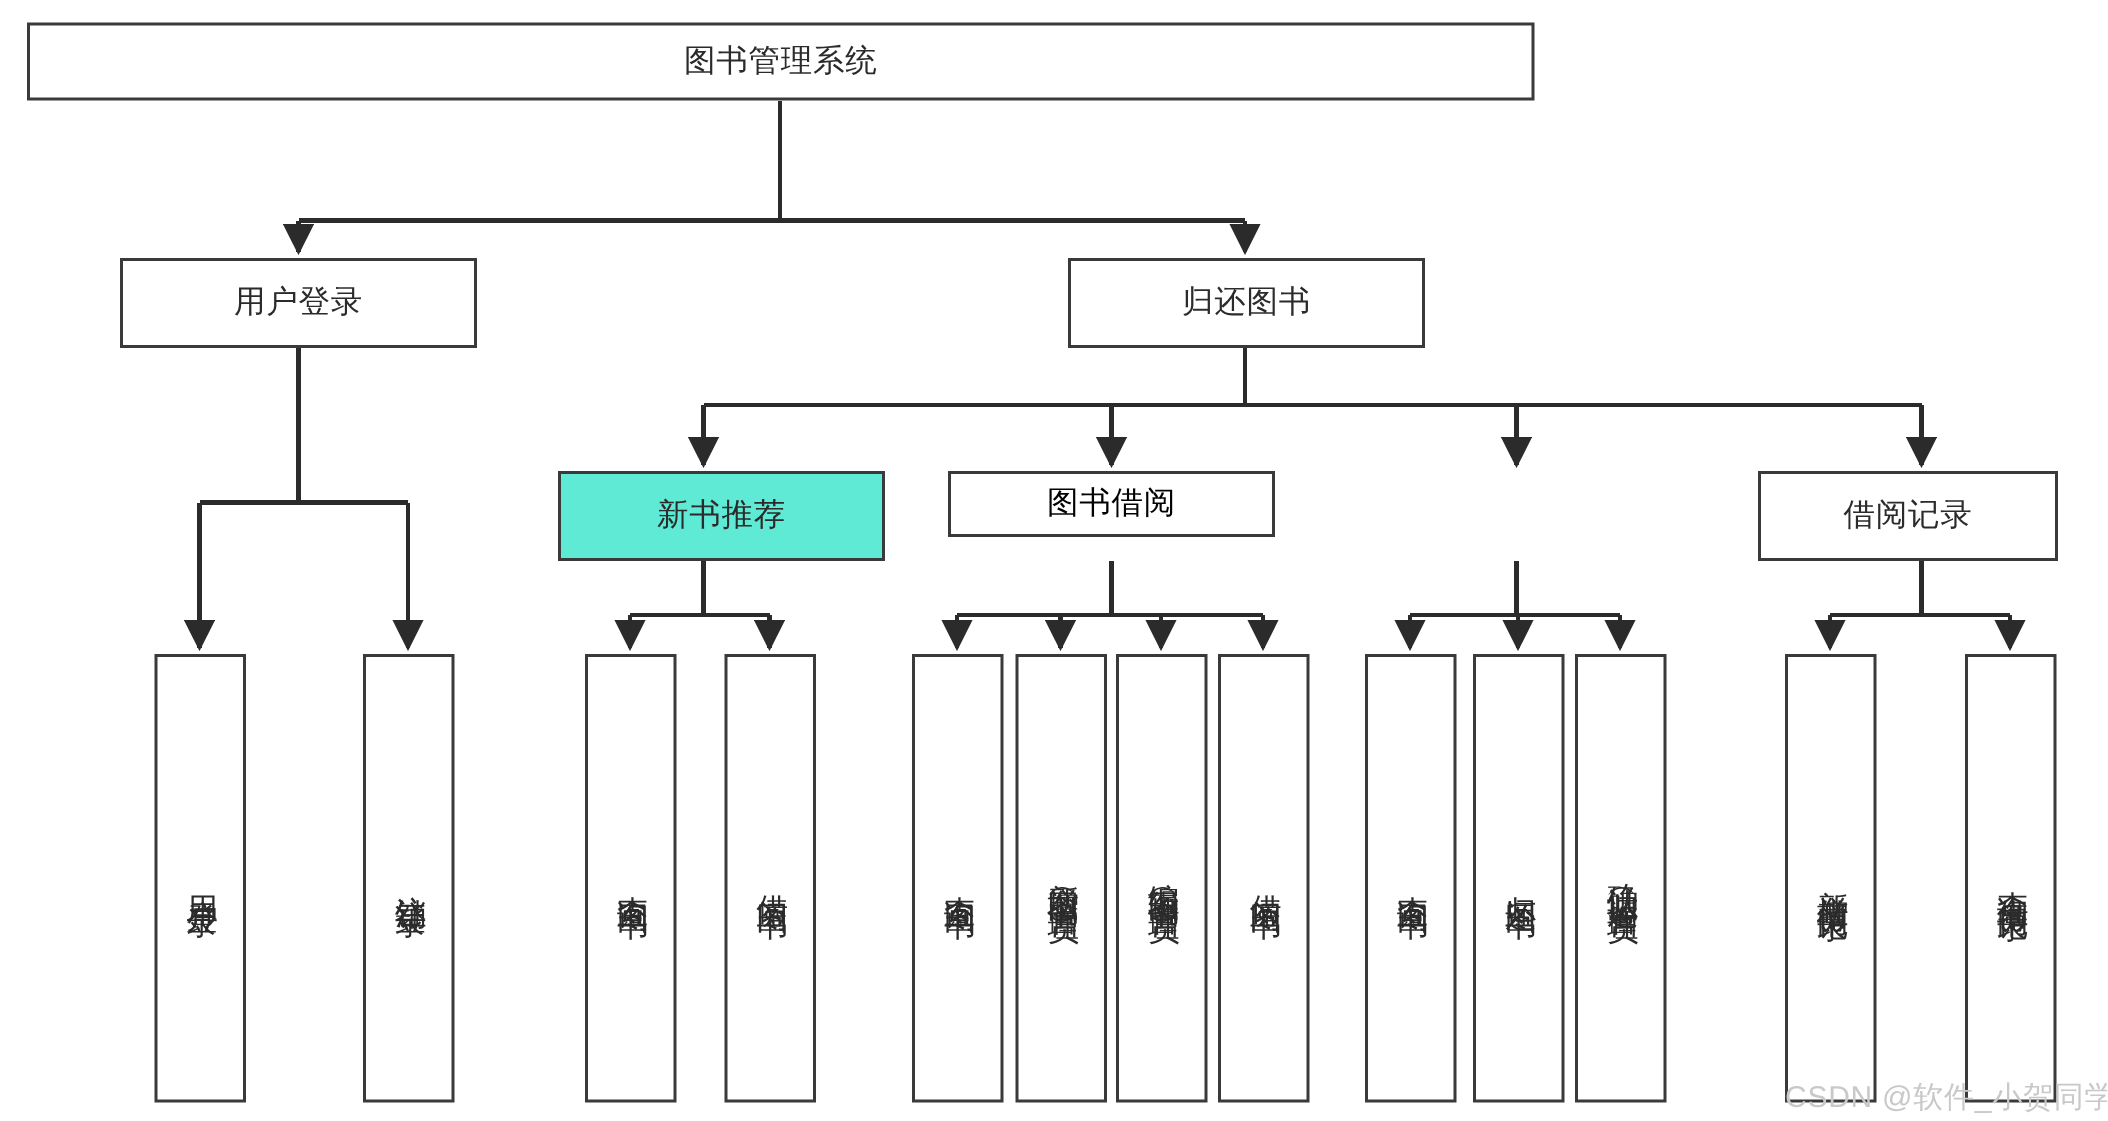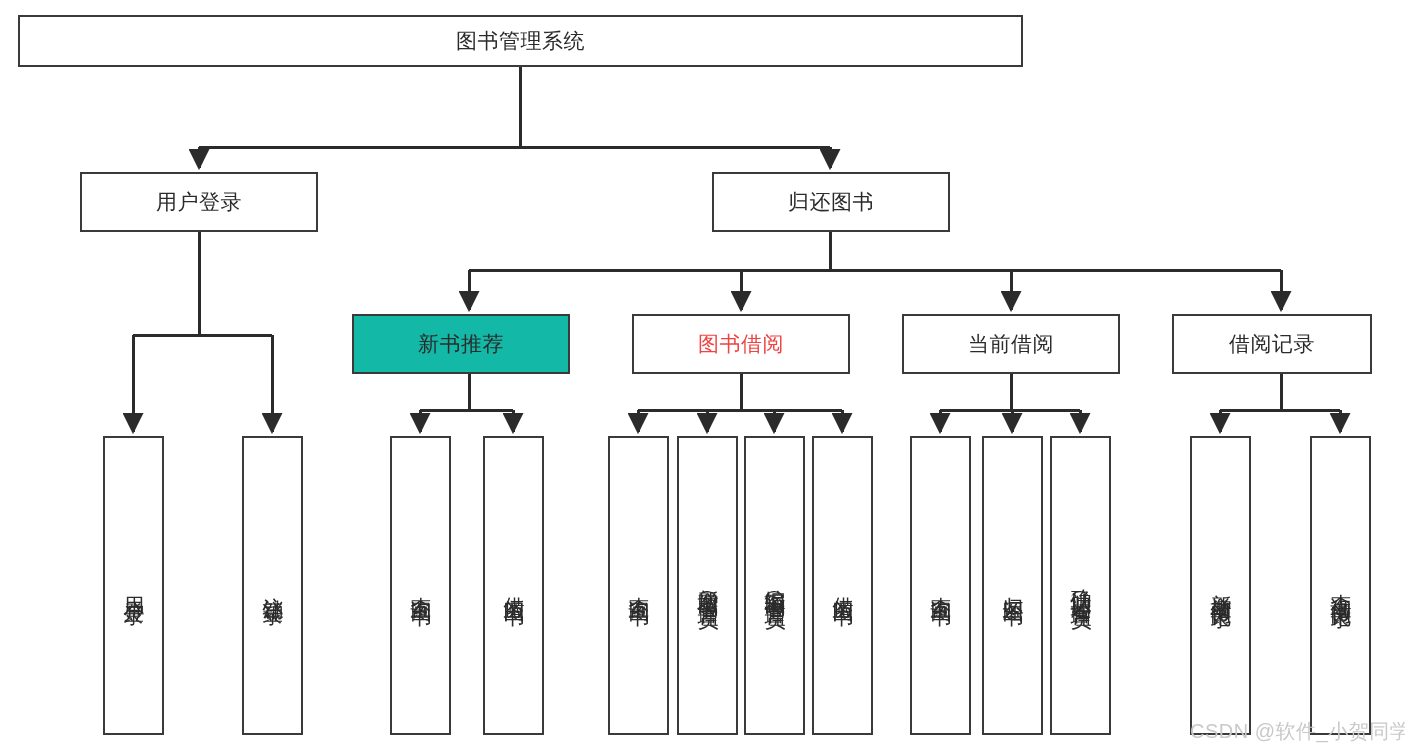--- a/index.html
+++ b/index.html
@@ -120,28 +120,25 @@
     <span>图书管理系统</span>
   </div>
 
   <div class="node horiz" style="left: 80px; top: 172px; width: 238px; height: 60px; border-color: rgb(58, 58, 58); background: rgb(255, 255, 255); color: rgb(43, 43, 43);">
     <span>用户登录</span>
   </div>
   <div class="node horiz" style="left: 712px; top: 172px; width: 238px; height: 60px; border-color: rgb(58, 58, 58); background: rgb(255, 255, 255); color: rgb(43, 43, 43);">
     <span>归还图书</span>
   </div>
 
-  <div class="node horiz" style="left: 352px; top: 314px; width: 218px; height: 60px; border-color: rgb(58, 58, 58); background: #14b8a6; color: rgb(43, 43, 43);">
+  <div class="node horiz" style="left: 372px; top: 314px; width: 218px; height: 60px; border-color: rgb(58, 58, 58); background: #5eead4; color: rgb(43, 43, 43);">
     <span>新书推荐</span>
   </div>
-  <div class="node horiz" style="left: 632px; top: 314px; width: 218px; height: 60px; border-color: rgb(58, 58, 58); background: rgb(255, 255, 255); color: #ef4444;">
+  <div class="node horiz" style="left: 632px; top: 314px; width: 218px; height: 44px; border-color: rgb(58, 58, 58); background: rgb(255, 255, 255); color: #000000;">
     <span>图书借阅</span>
-  </div>
-  <div class="node horiz" style="left: 902px; top: 314px; width: 218px; height: 60px; border-color: rgb(58, 58, 58); background: rgb(255, 255, 255); color: rgb(43, 43, 43);">
-    <span>当前借阅</span>
   </div>
   <div class="node horiz" style="left: 1172px; top: 314px; width: 200px; height: 60px; border-color: rgb(58, 58, 58); background: rgb(255, 255, 255); color: rgb(43, 43, 43);">
     <span>借阅记录</span>
   </div>
 
   <div class="node vert" style="left: 103px; top: 436px; width: 61px; height: 299px; border-color: rgb(58, 58, 58); background: rgb(255, 255, 255); color: rgb(43, 43, 43);">
     <span class="vtext">用户登录</span>
   </div>
   <div class="node vert" style="left: 242px; top: 436px; width: 61px; height: 299px; border-color: rgb(58, 58, 58); background: rgb(255, 255, 255); color: rgb(43, 43, 43);">
     <span class="vtext">注销登录</span>

